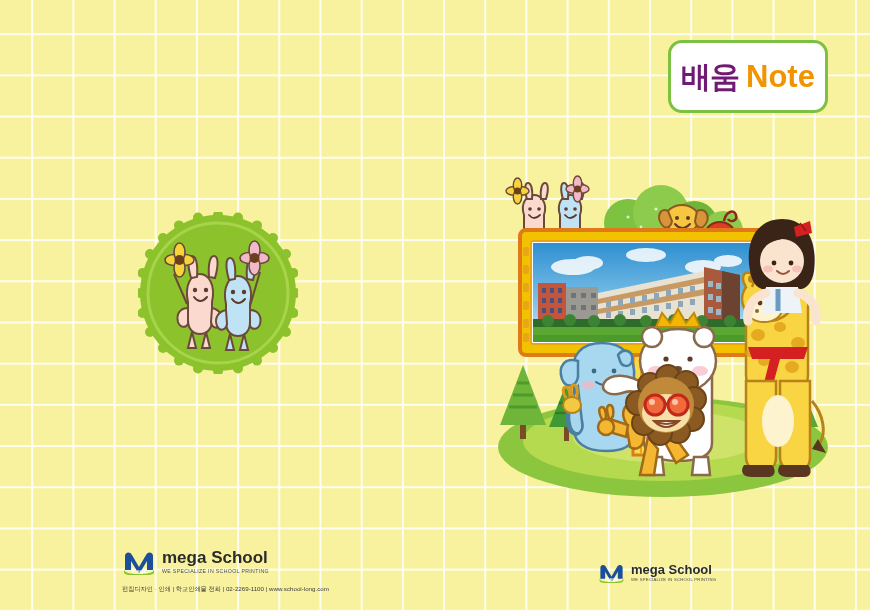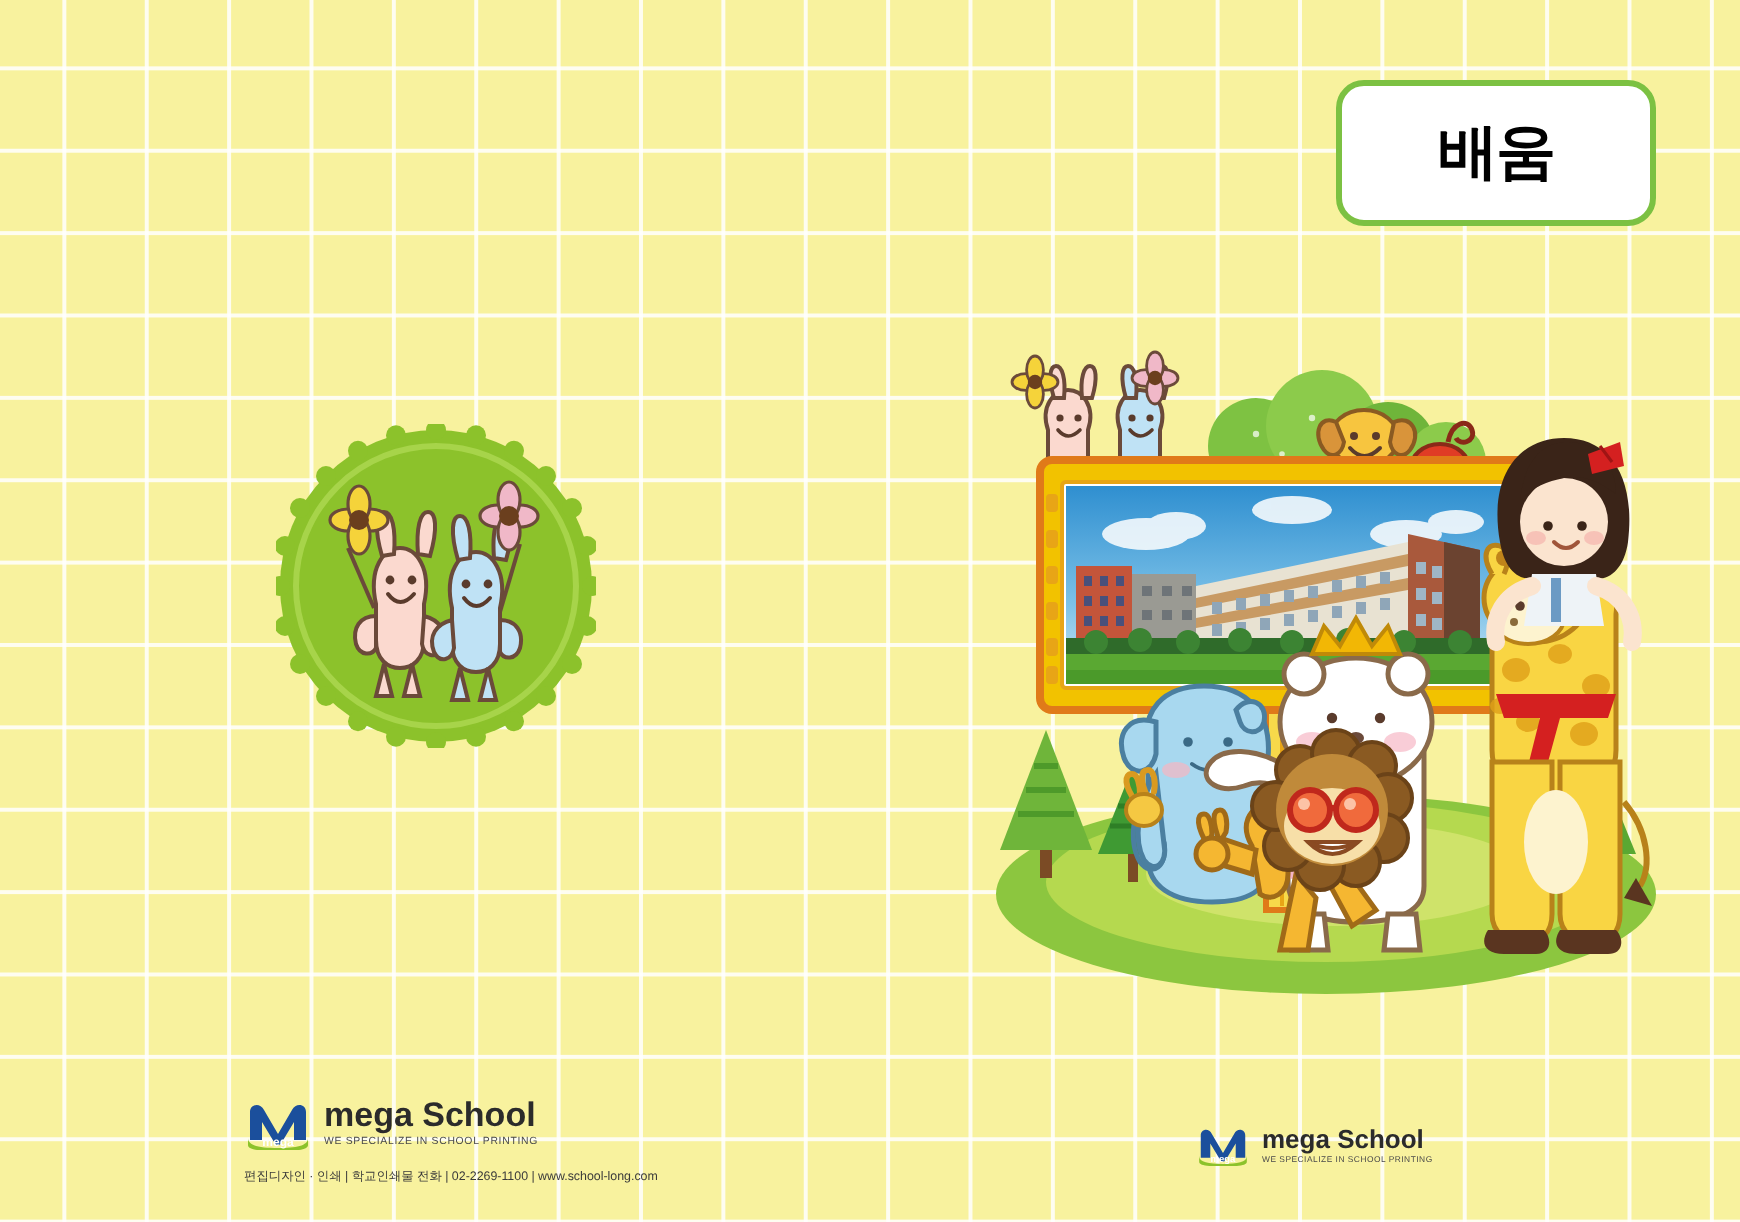--- a/index.html
+++ b/index.html
@@ -17,21 +17,21 @@
     background-size:41.2px 41.2px;
     background-position:-10px -8px;
   }
   
   .title-box{
     position:absolute;left:668px;top:40px;width:160px;height:73px;
     background:#ffffff;border:3px solid #7cc142;border-radius:14px;
     display:flex;align-items:center;justify-content:center;gap:7px;
     box-sizing:border-box;
   }
-  .title-ko{font-size:30px;font-weight:bold;color:#000000;letter-spacing:-1px;line-height:1;}
+  .title-ko{font-size:30px;font-weight:bold;color:#701a75;letter-spacing:-1px;line-height:1;}
   .title-en{font-size:31px;font-weight:bold;color:#f29400;line-height:1;letter-spacing:0px;}
   
   .badge{position:absolute;left:138px;top:212px;width:160px;height:162px;}
   
   .scene{position:absolute;left:478px;top:175px;width:370px;height:330px;}
   
   .logo-left{position:absolute;left:122px;top:549px;width:200px;height:42px;}
   .logo-right{position:absolute;left:598px;top:562px;width:130px;height:28px;}
   .logo-row{display:flex;align-items:center;gap:6px;}
   .logo-word{font-weight:bold;color:#2b2b2b;line-height:1;}
@@ -44,20 +44,21 @@
   .sm .logo-word{font-size:13px;}
   .sm .logo-tag{font-size:4.2px;letter-spacing:.25px;margin-top:2px;}
 </style>
 </head>
 <body>
 
 <div id="page">
 
   <div class="title-box">
     <span class="title-ko">배움</span>
+    <span class="title-en">Note</span>
   </div>
 
   <div class="badge">
     <svg viewBox="0 0 160 162" width="160" height="162">
       <defs>
         <path id="scallop" d=""></path>
       </defs>
 
       <g>
         <circle cx="80" cy="81" r="78" fill="#8cc22b"></circle>

